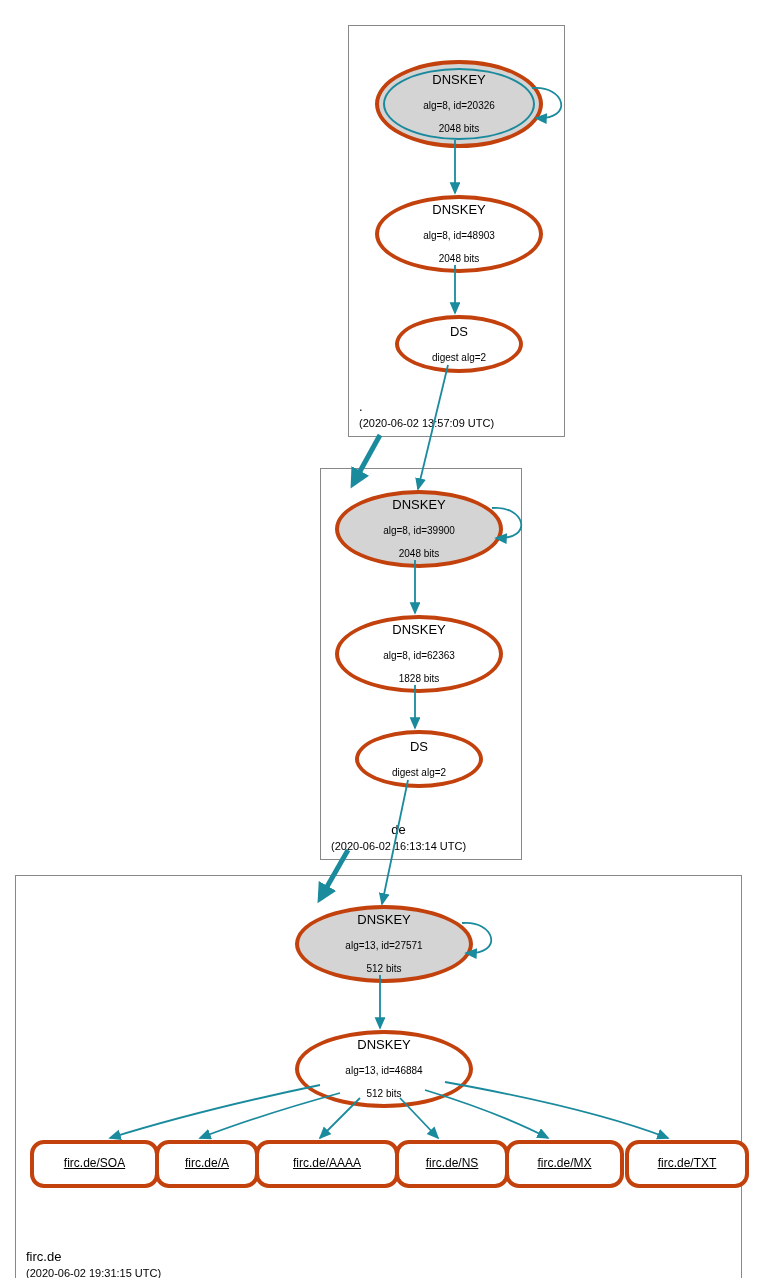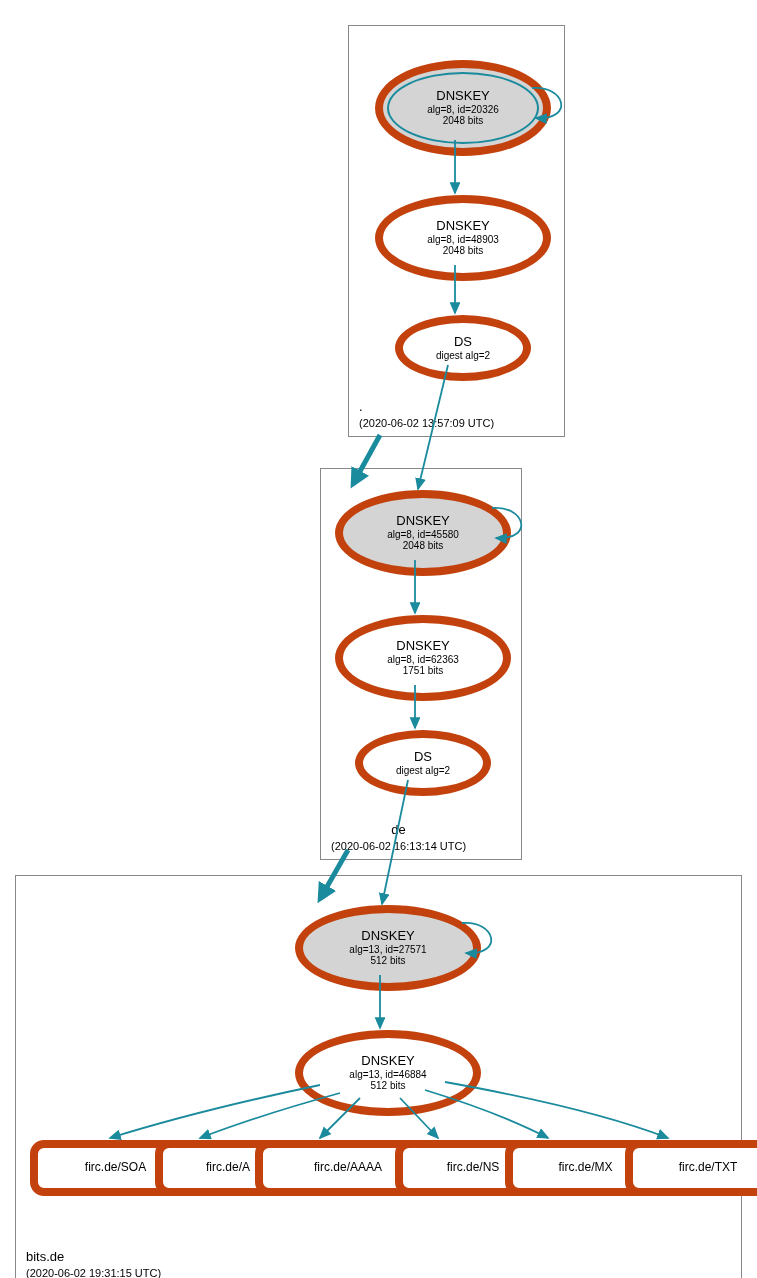--- a/index.html
+++ b/index.html
@@ -21,42 +21,42 @@
   .zone-label {
     position: absolute;
     left: 10px;
     bottom: 6px;
     line-height: 1.3;
   }
   .zone-label .name { font-size: 13px; }
   .zone-label .ts { font-size: 11px; }
   .node {
     position: absolute;
-    border: 8px solid #c2410c;
+    border: 4px solid #c2410c;
     background: #fff;
     display: flex;
     flex-direction: column;
     align-items: center;
     justify-content: center;
     text-align: center;
     line-height: 1.15;
   }
   .node.ellipse { border-radius: 50%; }
   .node.ksk { background: #d4d4d4; }
   .node.trust::before {
     content: "";
     position: absolute;
     inset: 4px;
     border: 2px solid #1a8a9d;
     border-radius: 50%;
     pointer-events: none;
   }
-  .node.rrset { border-radius: 14px; padding: 0 25px; }
+  .node.rrset { border-radius: 14px; padding: 0 8px; text-decoration: underline; }
   .node .title { font-size: 13px; }
-  .node .sub { font-size: 10px; }
+  .node .sub { font-size: 10px; margin-top: 12px; }
   svg.overlay {
     position: absolute;
     top: 0; left: 0;
     width: 757px; height: 1278px;
     pointer-events: none;
   }
   .edge { stroke: #1a8a9d; stroke-width: 1.8; fill: none; }
   .edge.thick { stroke-width: 5; }
   .arrowhead { fill: #1a8a9d; }
 </style>
@@ -70,21 +70,21 @@
   </div>
 </div>
 <div class="zone" style="left:320px; top:468px; width:200px; height:390px;text-align:center;">
   <div class="zone-label">
     <div class="name">de</div>
     <div class="ts">(2020-06-02 16:13:14 UTC)</div>
   </div>
 </div>
 <div class="zone" style="left:15px; top:875px; width:725px; height:410px;">
   <div class="zone-label">
-    <div class="name">bits.de</div>
+    <div class="name">firc.de</div>
     <div class="ts">(2020-06-02 19:31:15 UTC)</div>
   </div>
 </div>
 
 <div class="node ellipse ksk trust" style="left:375px; top:60px; width:160px; height:80px;">
   <div class="title">DNSKEY</div>
   <div class="sub">alg=8, id=20326</div>
   <div class="sub">2048 bits</div>
 </div>
 <div class="node ellipse" style="left:375px; top:195px; width:160px; height:70px;">
@@ -92,27 +92,27 @@
   <div class="sub">alg=8, id=48903</div>
   <div class="sub">2048 bits</div>
 </div>
 <div class="node ellipse" style="left:395px; top:315px; width:120px; height:50px;">
   <div class="title">DS</div>
   <div class="sub">digest alg=2</div>
 </div>
 
 <div class="node ellipse ksk" style="left:335px; top:490px; width:160px; height:70px;">
   <div class="title">DNSKEY</div>
-  <div class="sub">alg=8, id=45580</div>
+  <div class="sub">alg=8, id=39900</div>
   <div class="sub">2048 bits</div>
 </div>
 <div class="node ellipse" style="left:335px; top:615px; width:160px; height:70px;">
   <div class="title">DNSKEY</div>
   <div class="sub">alg=8, id=62363</div>
-  <div class="sub">1751 bits</div>
+  <div class="sub">1828 bits</div>
 </div>
 <div class="node ellipse" style="left:355px; top:730px; width:120px; height:50px;">
   <div class="title">DS</div>
   <div class="sub">digest alg=2</div>
 </div>
 
 <div class="node ellipse ksk" style="left:295px; top:905px; width:170px; height:70px;">
   <div class="title">DNSKEY</div>
   <div class="sub">alg=13, id=27571</div>
   <div class="sub">512 bits</div>

